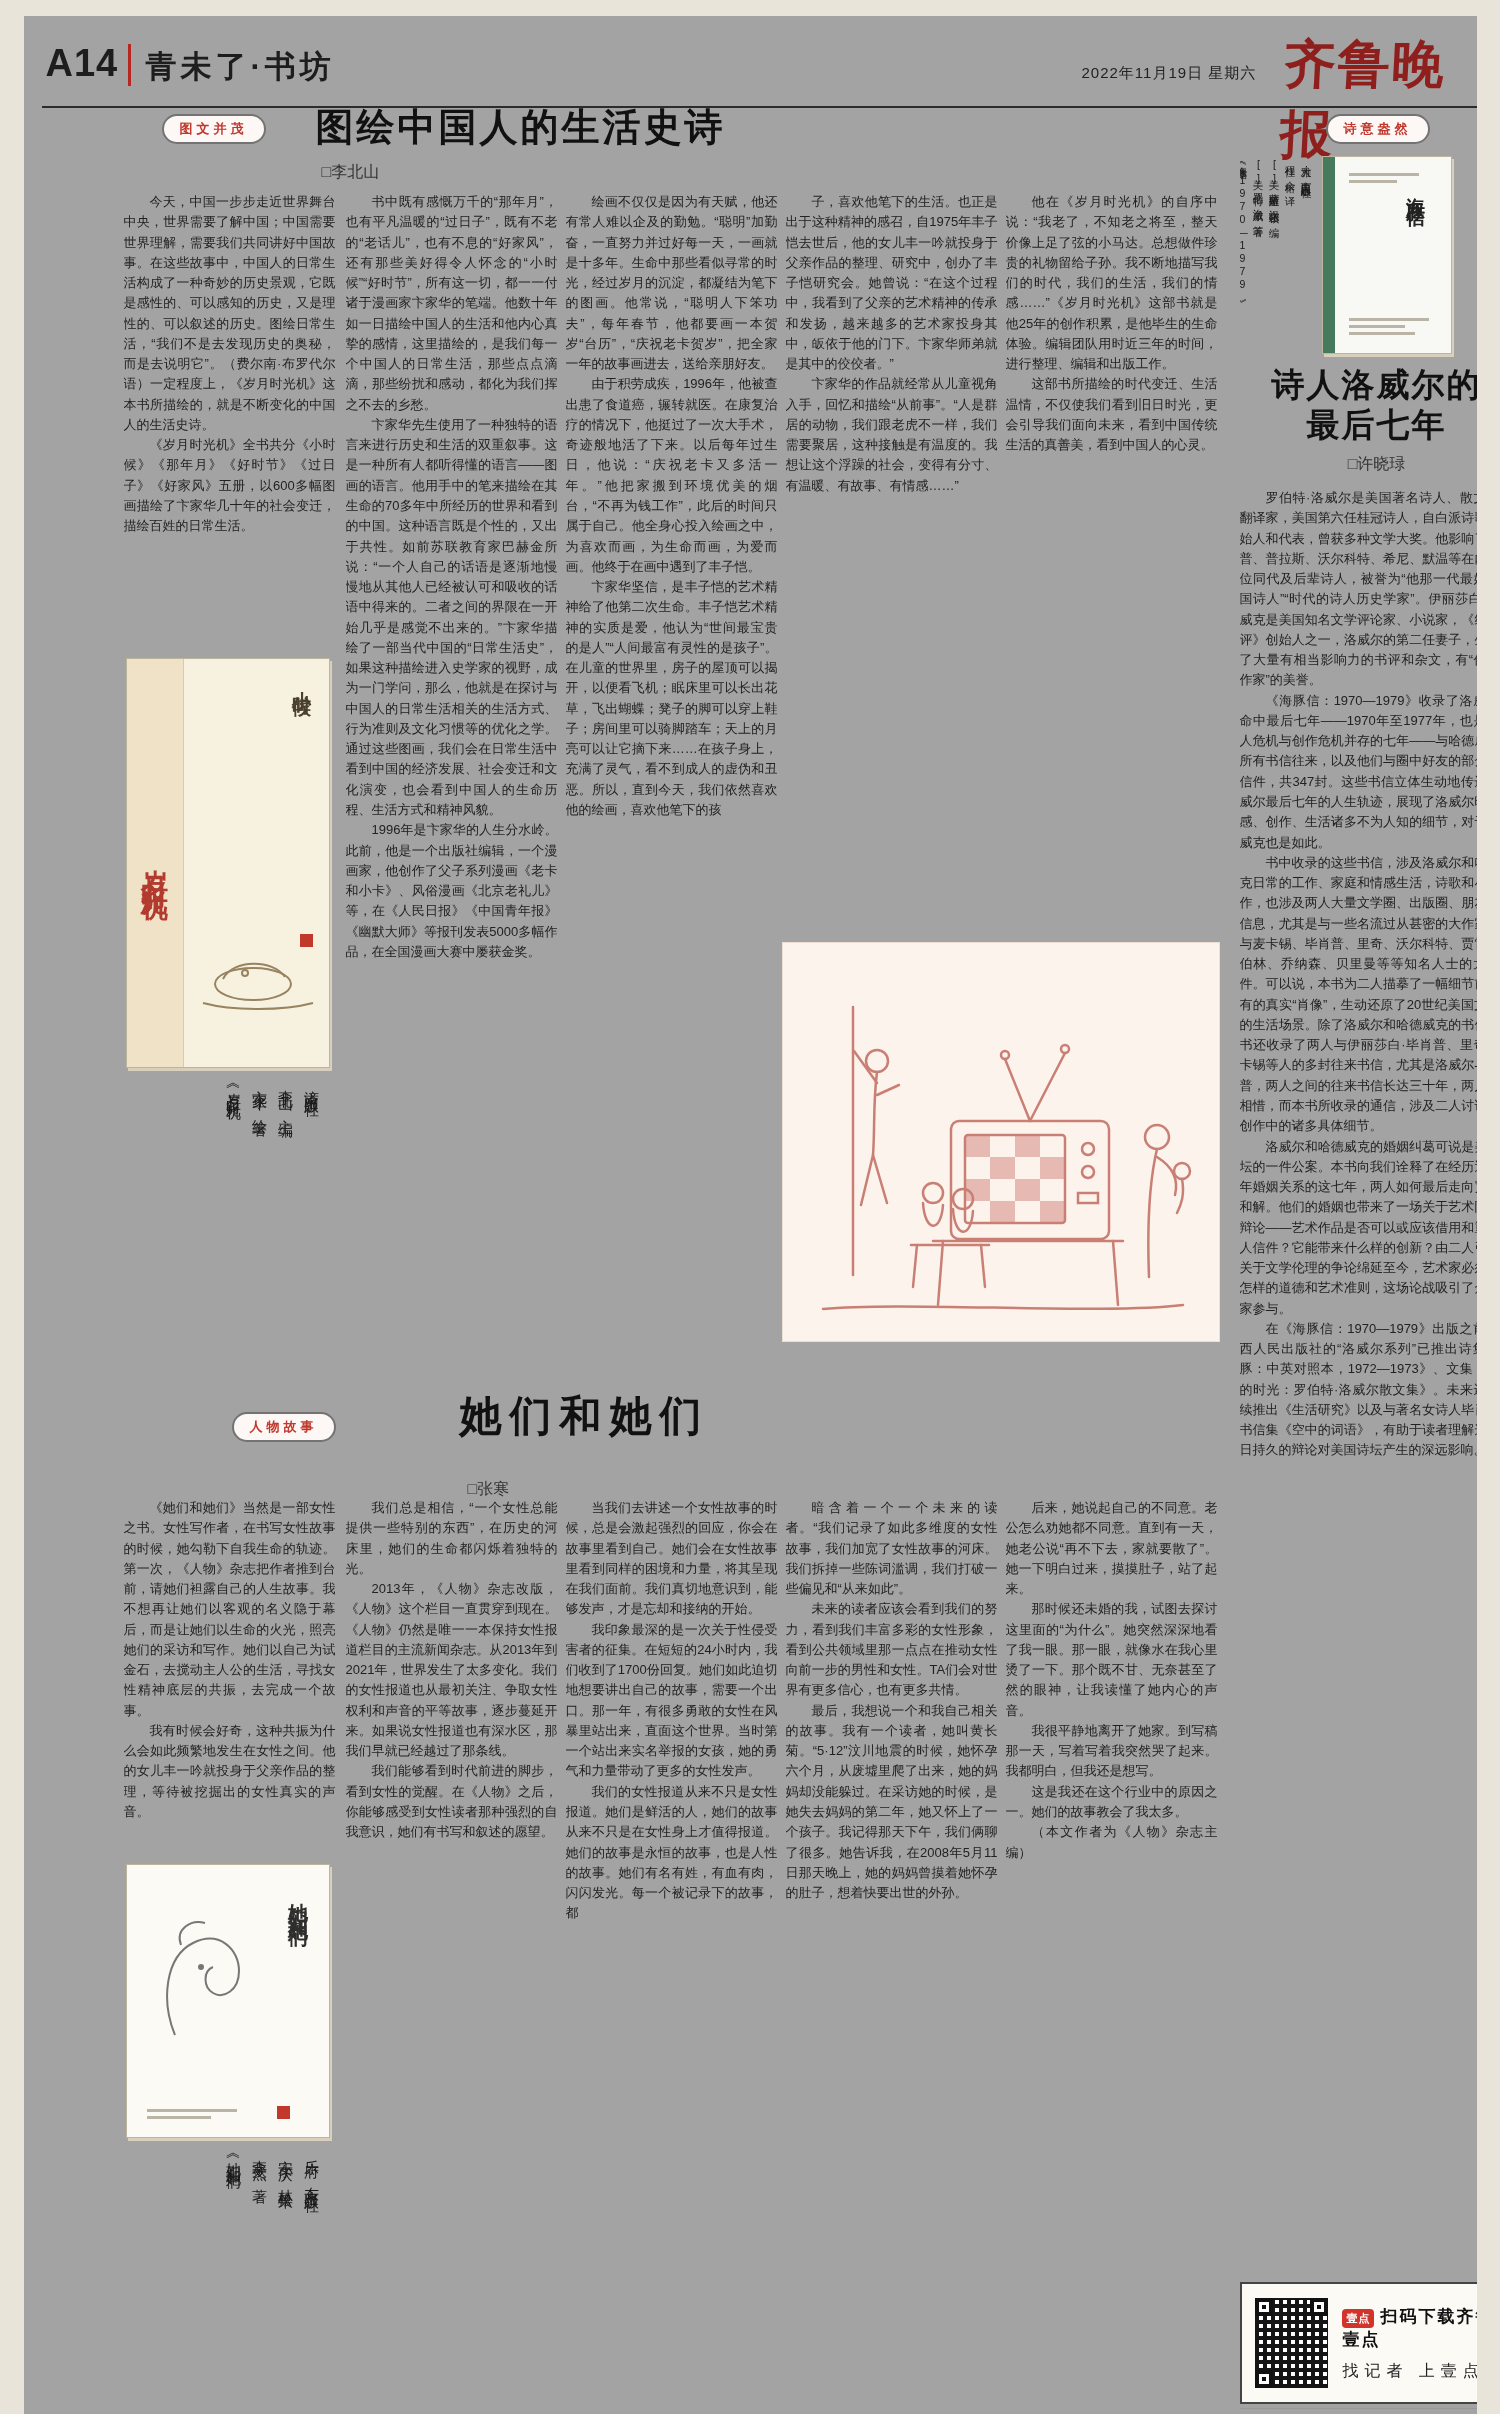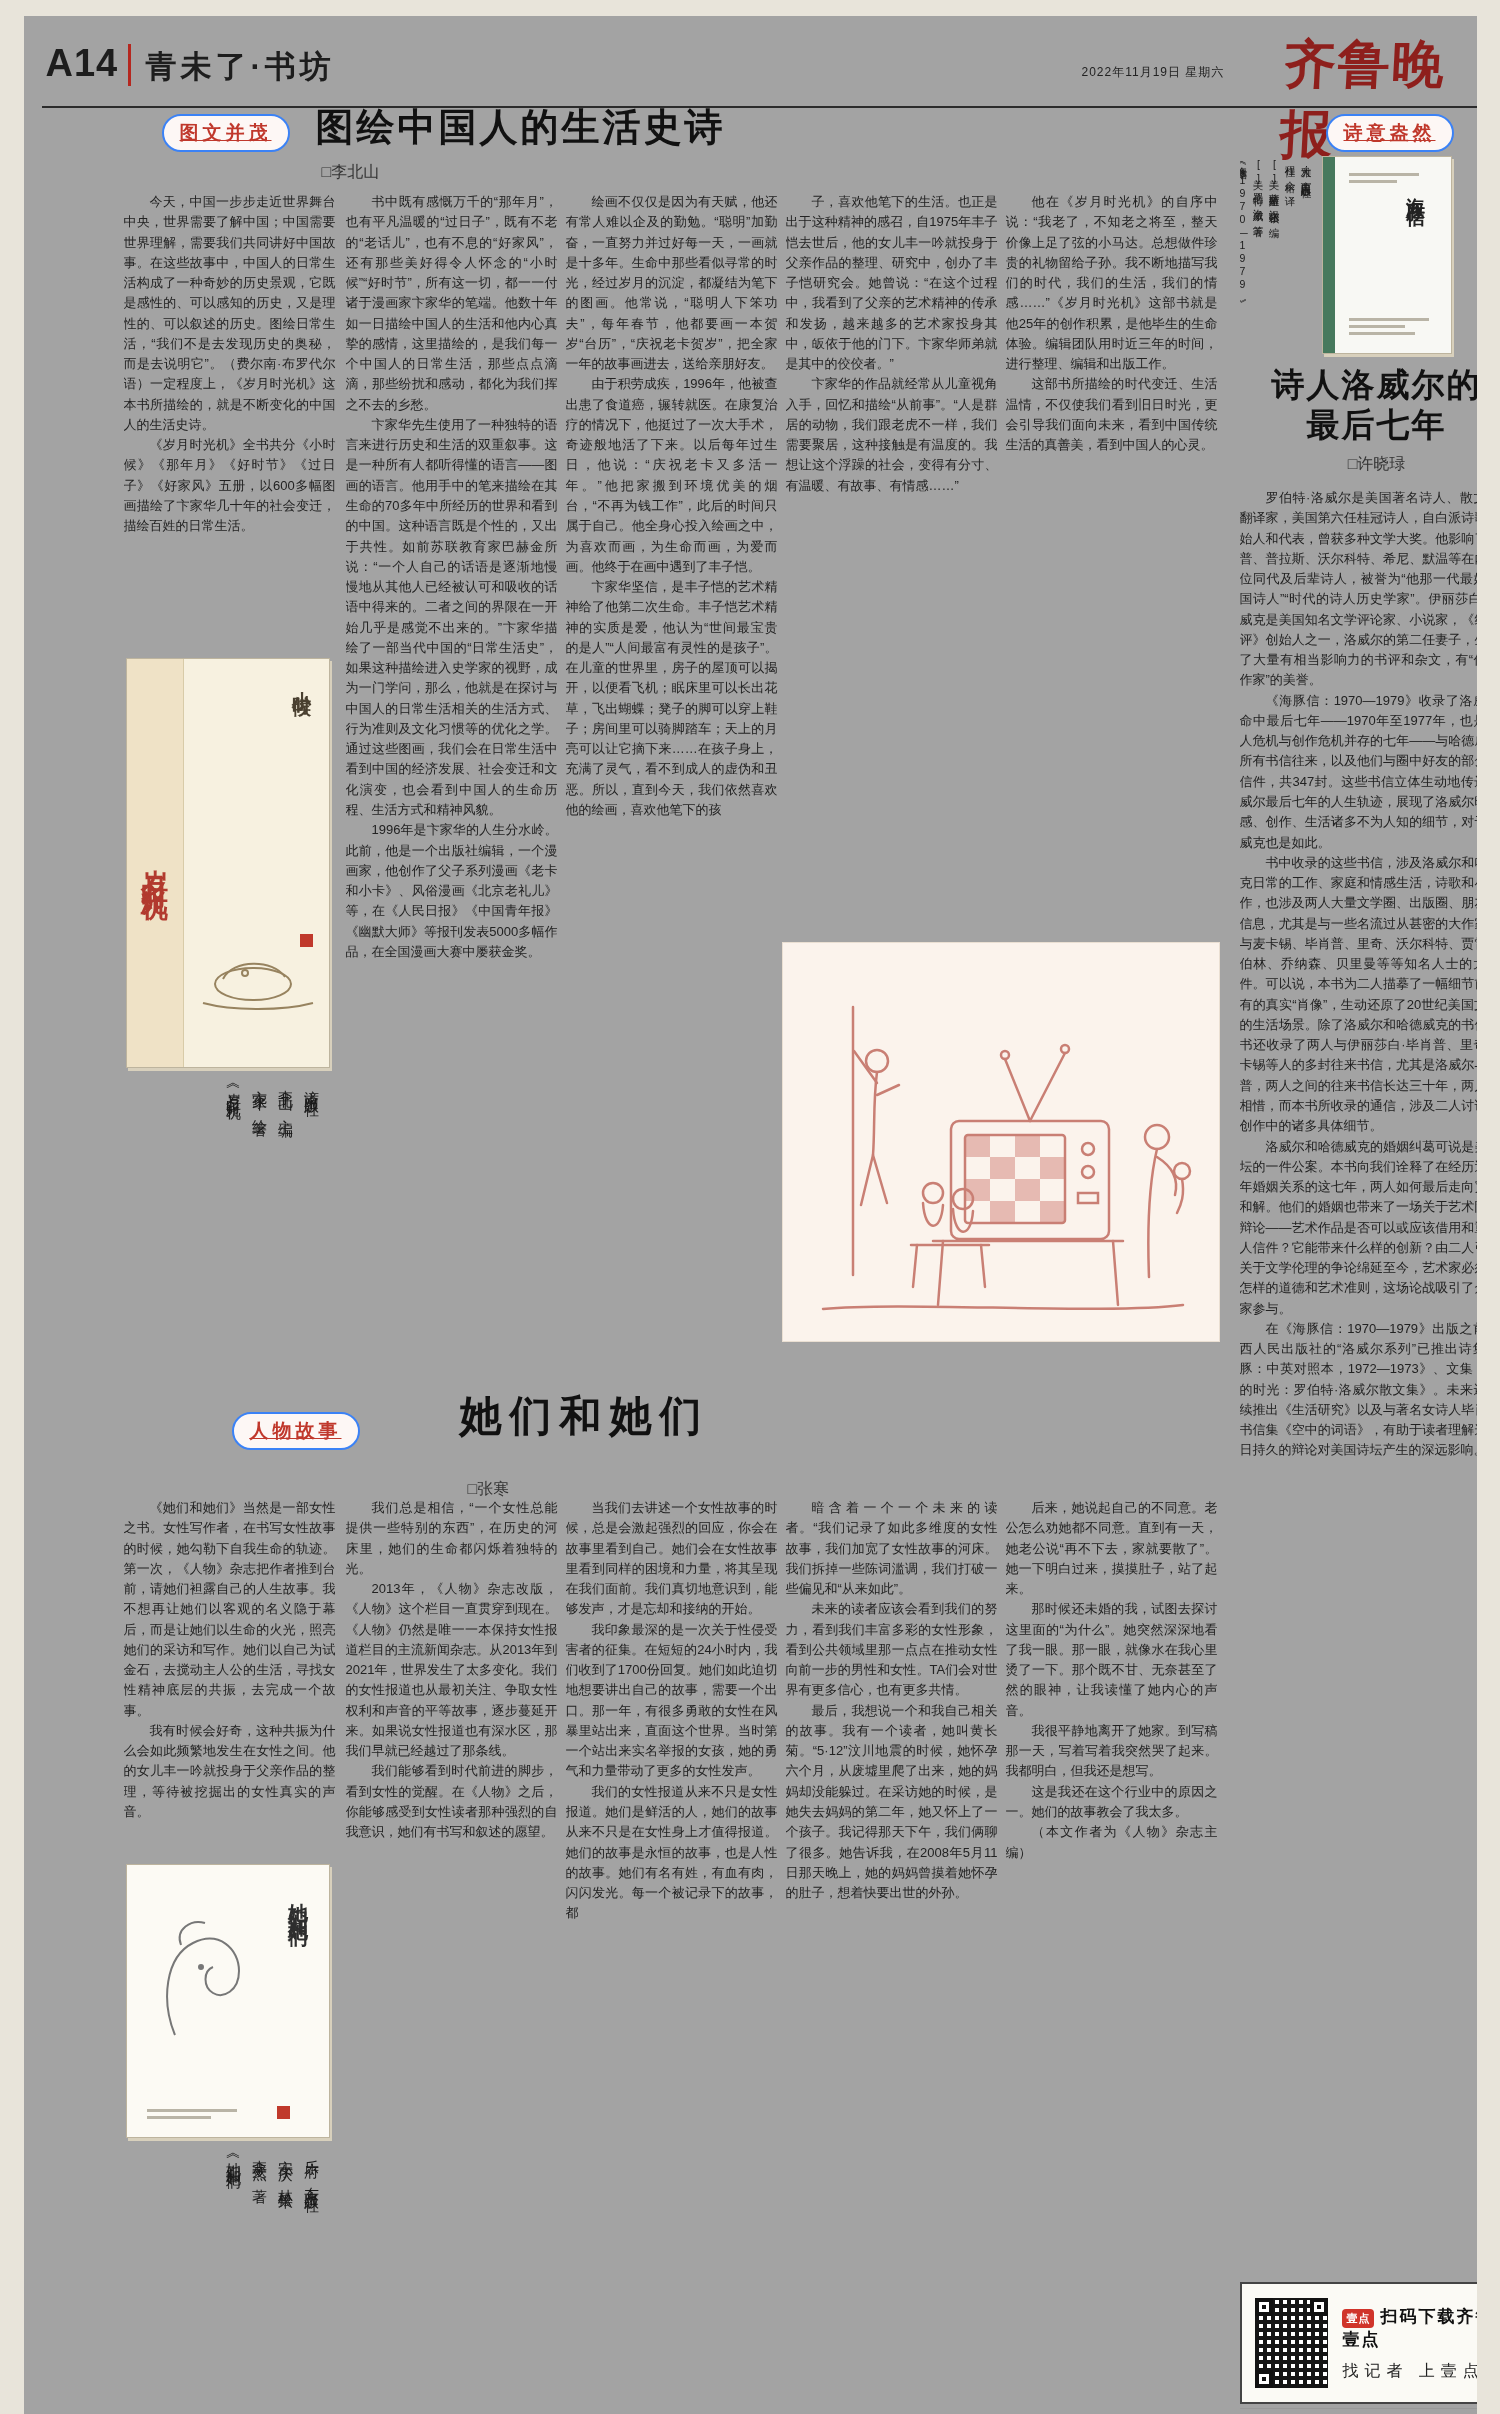--- a/index.html
+++ b/index.html
@@ -2,25 +2,25 @@
 <html><head>
 <meta charset="utf-8">
 <style>
   html,body{margin:0;padding:0;background:#e8e4da;}
   .page{position:relative;width:1453px;height:2414px;background:#a3a3a3;font-family:"Liberation Sans",sans-serif;color:#1d1d1d;overflow:hidden;margin:16px auto;}
   .abs{position:absolute;}
   
   .pagenum{font-size:38px;font-weight:bold;letter-spacing:1px;}
   .section-title{font-size:31px;font-weight:bold;letter-spacing:4px;}
   .hdr-divider{width:3px;height:42px;background:#b5271f;}
-  .hdr-date{font-size:12px;color:#222;letter-spacing:1px;}
+  .hdr-date{font-size:15px;color:#222;letter-spacing:1px;}
   .masthead{font-size:52px;font-weight:bold;color:#8e1f1c;font-family:"Liberation Serif",serif;letter-spacing:2px;transform:skewX(-3deg);}
   .hdr-rule{height:2px;background:#2b2b2b;}
   
-  .tag{display:inline-block;padding:4px 16px;border:2px solid #3b82f6;border-radius:20px;color:#c0382c;font-size:19px;font-weight:bold;letter-spacing:4px;background:#fdf7f5;text-decoration:underline;}
+  .tag{display:inline-block;padding:4px 16px;border:2px solid #737373;border-radius:20px;color:#c0382c;font-size:13px;font-weight:bold;letter-spacing:4px;background:#fdf7f5;}
   
   .headline{font-weight:bold;color:#111;font-family:"Liberation Serif",serif;}
   .h1a{font-size:38px;letter-spacing:3px;}
   .h2a{font-size:42px;letter-spacing:8px;}
   .h3a{font-size:33px;letter-spacing:2px;text-align:center;line-height:1.2;}
   .byline{font-size:16px;color:#333;}
   
   .bodytext{font-size:13px;line-height:1.56;text-align:justify;color:#222;overflow:hidden;}
   .bodytext p{margin:0;text-indent:2em;}
   .vinfo{writing-mode:vertical-rl;text-orientation:upright;font-size:15px;color:#1a1a1a;letter-spacing:3px;overflow:hidden;}

